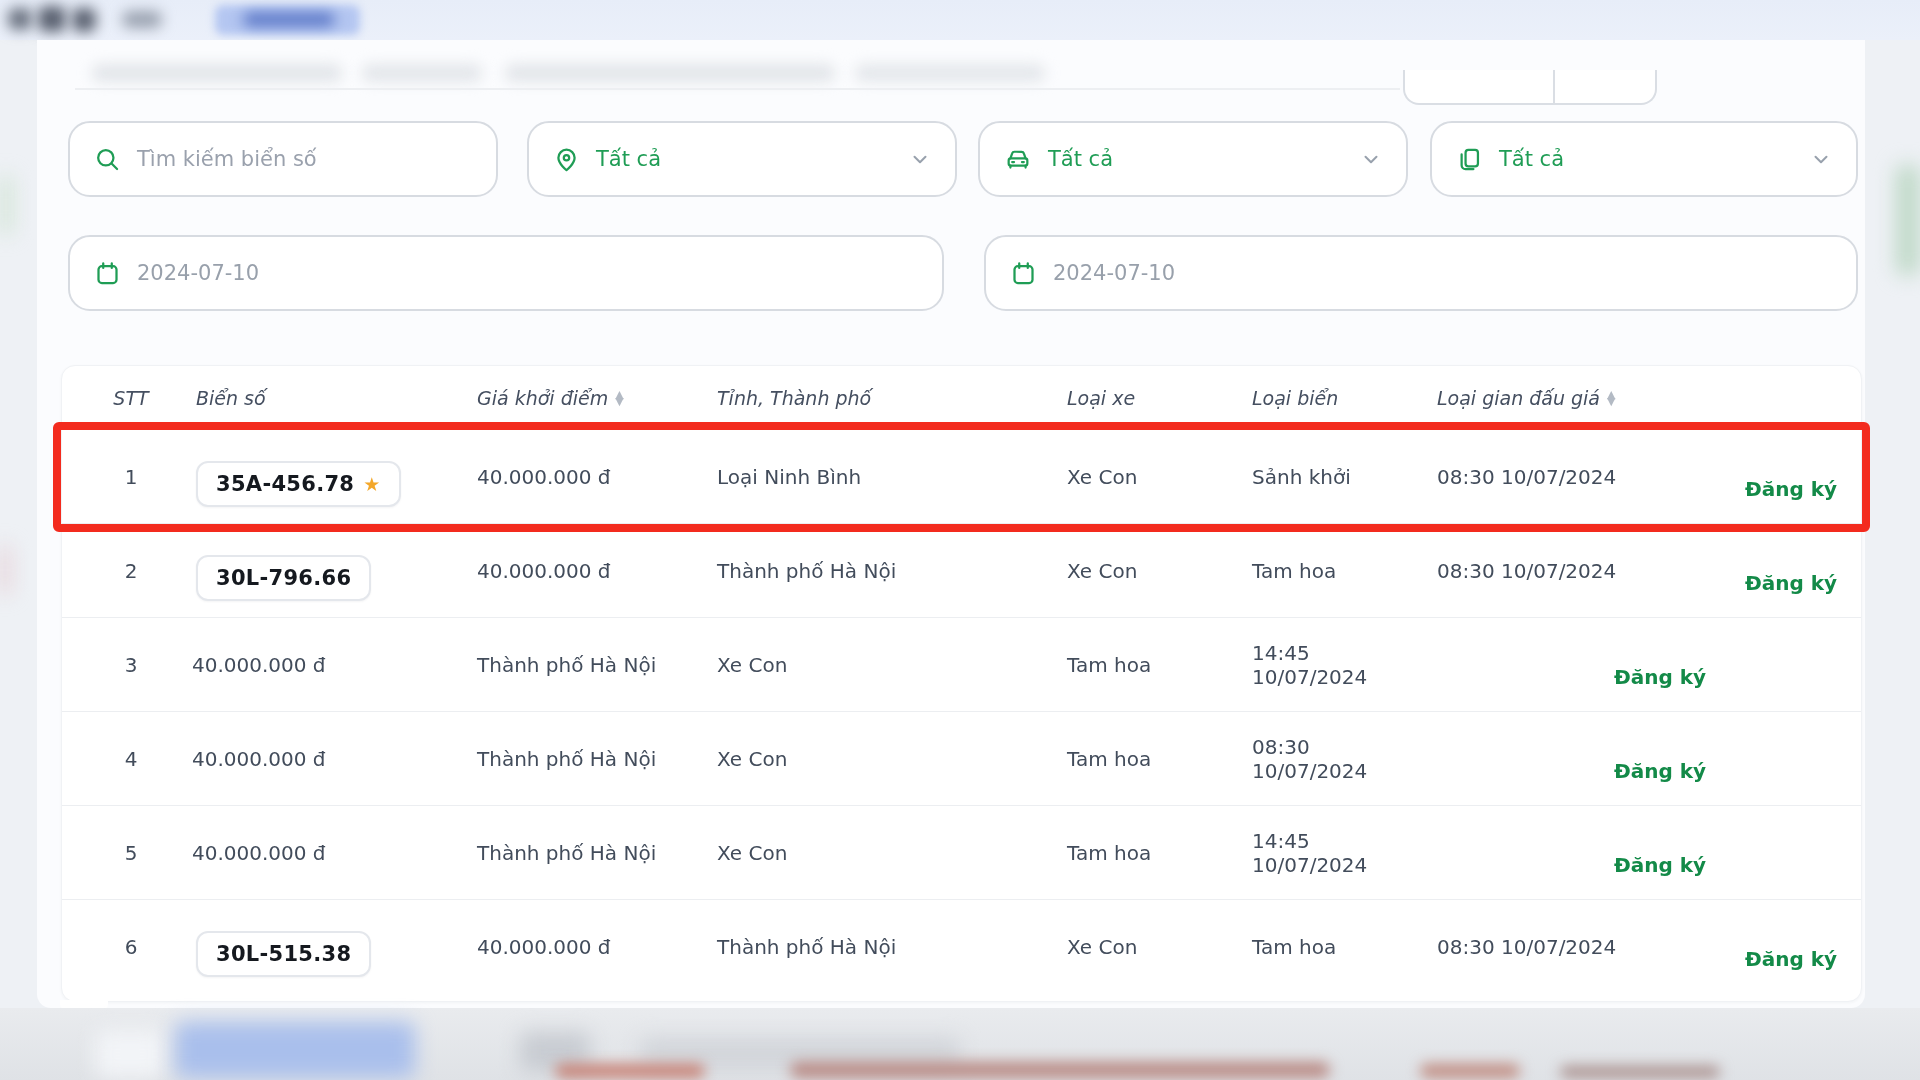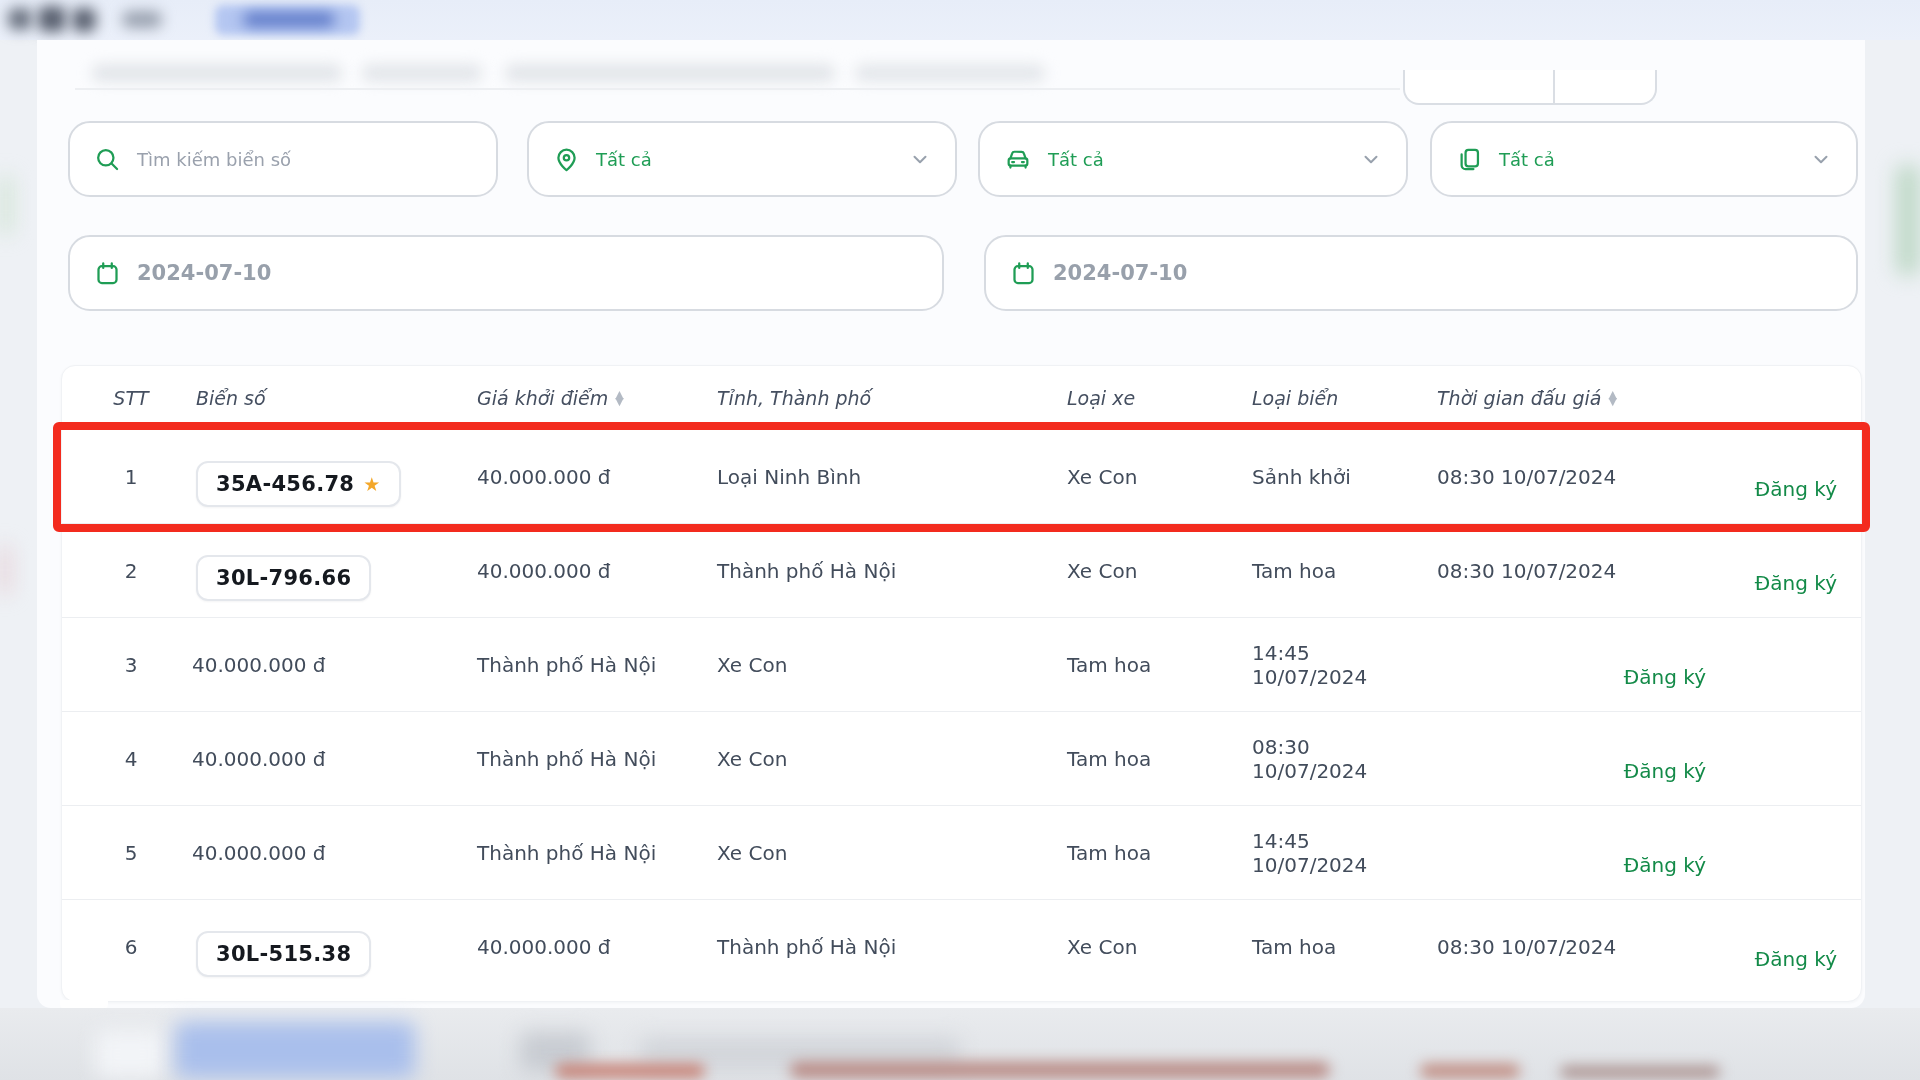--- a/index.html
+++ b/index.html
@@ -15,39 +15,39 @@
   
   .main-card { left:37px; top:40px; width:1828px; height:968px; background:#fbfcfe; border-radius:0 0 14px 14px; }
   .head-divider { left:75px; top:88px; width:1325px; height:2px; background:#edeff2; }
   .partial-control { left:1403px; top:70px; width:254px; height:35px; border:2px solid #dadee4; border-top:none; border-radius:0 0 16px 16px; background:#fff; }
   .partial-control .vdiv { position:absolute; left:148px; top:0; width:2px; height:100%; background:#dadee4; }
 
   
   .field { position:absolute; height:76px; background:#fff; border:2px solid #d7dbe1; border-radius:22px; display:flex; align-items:center; padding:0 24px; gap:16px; }
   .field .icon { flex:0 0 auto; display:flex; }
   .field .chev { margin-left:auto; display:flex; }
-  .field-text { font-size:18px; color:#1f9d55; }
+  .field-text { font-size:21px; color:#1f9d55; }
   .field-text.placeholder { color:#9aa1ad; }
-  .field-text.date { color:#98a0ab; font-size:21px;font-weight:bold; }
+  .field-text.date { color:#98a0ab; font-size:21px; }
 
   
   .table-card { left:61px; top:365px; width:1801px; height:637px; background:#fff; border:1px solid #f0f2f5; border-radius:14px; box-shadow:0 1px 3px rgba(30,40,60,.04); }
   .grid-row { display:grid; grid-template-columns:90px 285px 240px 350px 185px 185px 285px 1fr; align-items:center; padding:0 24px; }
   .thead { height:64px; border-bottom:1px solid #eceef1; }
   .th { font-size:19px; font-weight:500; color:#454f60; display:flex; align-items:center; gap:7px;font-style:italic; }
   .th.center, .td.center { justify-content:center; text-align:center; }
   .th.pad, .td.pad { padding-left:16px; }
   .sort { display:flex; flex-direction:column; line-height:7px; font-size:11px; color:#b3bac4; cursor:pointer; }
   .trow { height:94px; border-bottom:1px solid #eceef1; }
   .trow:last-child { border-bottom:none; }
   .td { font-size:20px; color:#424c5b; display:flex; align-items:center; }
   .plate-badge { display:inline-flex; align-items:center; gap:9px; background:#fff; border:2px solid #e4e7ec; border-radius:12px; padding:9px 18px; font-size:21px; font-weight:700; color:#15191f; letter-spacing:.3px; margin-left:20px; box-shadow:0 1px 2px rgba(30,40,60,.05); cursor:pointer;margin-top:14px; }
   .plate-badge .star { color:#f3a72a; font-size:19px; }
   .td.reg { justify-content:flex-end; }
-  .reg-link { color:#138a48; font-weight:400; font-size:20px; cursor:pointer; text-decoration:none;margin-top:24px; }
+  .reg-link { color:#138a48; font-weight:700; font-size:20px; cursor:pointer; text-decoration:none;margin-top:24px; }
   .highlight-box { position:absolute; left:-9px; width:calc(100% + 18px); height:110px; border:8px solid #f32b1e; border-radius:6px; pointer-events:none; z-index:6; }
   .card-tab { left:60px; top:1000px; width:48px; height:12px; background:#fff; border-radius:0 0 8px 8px; }
 
   
   .bottombar { left:0; top:1008px; width:1920px; height:72px; background:linear-gradient(180deg,#e9ebee,#dfe2e6); }
 
   svg { display:block; }
 </style>
 </head>
 <body>
@@ -159,21 +159,21 @@
       <span>Giá khởi điểm</span>
       <span class="sort">
           <span>▲</span>
           <span>▼</span>
         </span>
     </div>
     <div class="th pad">Tỉnh, Thành phố</div>
     <div class="th pad">Loại xe</div>
     <div class="th pad">Loại biển</div>
     <div class="th pad">
-      <span>Thời gian đấu giá</span>
+      <span>Loại gian đấu giá</span>
       <span class="sort">
           <span>▲</span>
           <span>▼</span>
         </span>
     </div>
     <div class="th"></div>
   </div>
   <div id="tbody">
   <div class="grid-row trow">
     <div class="td center">1</div>

